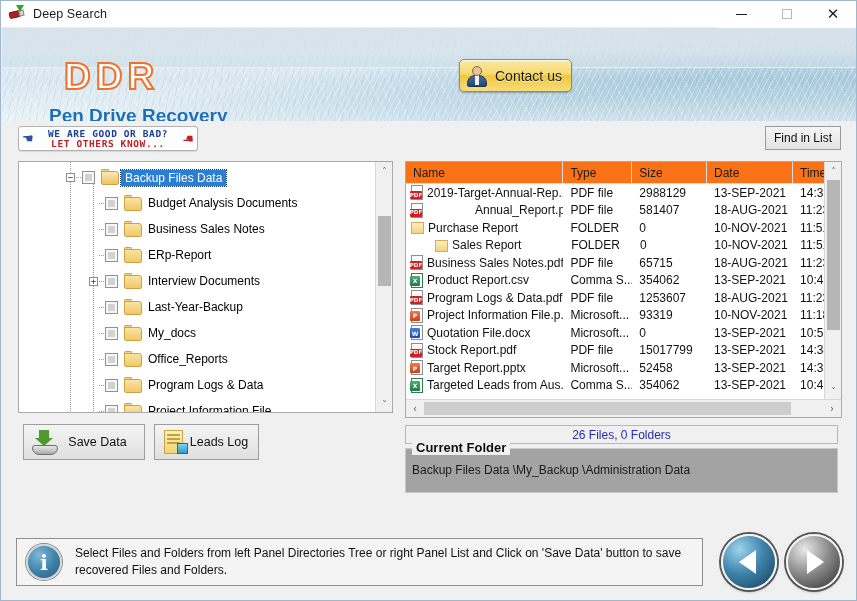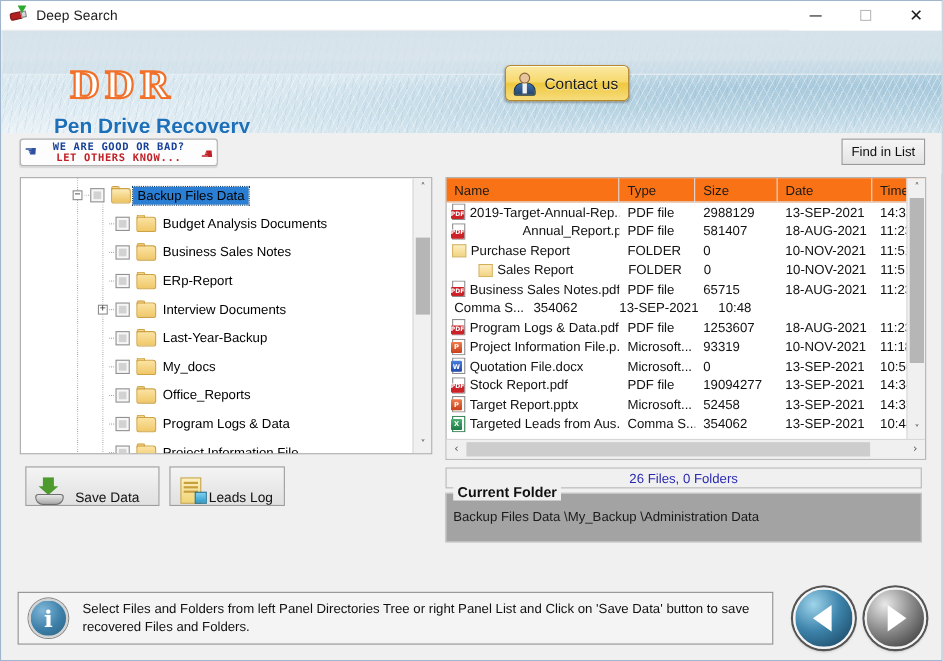--- a/index.html
+++ b/index.html
@@ -79,21 +79,21 @@
       repeating-linear-gradient(62deg, rgba(255,255,255,.18) 0 1px, rgba(255,255,255,0) 1px 9px),
       repeating-linear-gradient(100deg, rgba(120,160,185,.13) 0 1px, rgba(255,255,255,0) 1px 7px);
   }
   .banner .topsheen {
     position: absolute; left:0; top:0; width: 100%; height: 40px;
     background: linear-gradient(to bottom, rgba(214,226,234,.95), rgba(205,221,231,.6));
     border-bottom: 1px solid rgba(255,255,255,.45);
   }
   .ddr-logo {
     position: absolute; left: 62px; top: 28px;
-    font-family: Liberation Serif, serif;
+    font-family: Liberation Sans, sans-serif;
     font-size: 37px; font-weight: bold; letter-spacing: 5px;
     color: #ffffff;
     -webkit-text-stroke: 2px #f1712a;
     text-shadow: 0 1px 0 rgba(255,255,255,.8);
   }
   .subtitle {
     position: absolute; left: 47px; top: 77px;
     font-family: "Liberation Sans", sans-serif;
     font-size: 19px; font-weight: bold; color: #1d6fb8;
     text-shadow: 0 1px 1px rgba(255,255,255,.85);
@@ -203,21 +203,21 @@
   .folder .tab {
     position:absolute; left:0; top:-2px; width:8px; height:4px;
     background:#f6d58c; border:1px solid #cda243; border-bottom:none;
     border-radius: 2px 2px 0 0;
   }
   .folder.open .back {
     background: linear-gradient(to bottom,#fcebb8,#eec260);
   }
   .tlabel { position: absolute; white-space: nowrap; }
   .tlabel.sel {
-    background: #2a7fd4; color: #000000; padding: 1px 4px;
+    background: #2a7fd4; color: #ffffff; padding: 1px 4px;
     outline: 1px dotted #0b3a66;
   }
   .dotline-v {
     position: absolute; width: 1px;
     background-image: linear-gradient(to bottom,#9a9a9a 1px, transparent 1px);
     background-size: 1px 2px;
   }
   .dotline-h {
     position: absolute; height: 1px;
     background-image: linear-gradient(to right,#9a9a9a 1px, transparent 1px);
@@ -308,21 +308,21 @@
     color:#5a5a5a; font-size:10px; font-family:"DejaVu Sans", sans-serif; cursor:pointer;
   }
   .hs-track { flex: 1; position: relative; }
   .hs-thumb { position:absolute; left:0; top:2px; height:13px; width: 92%; background:#cdcdcd; cursor:pointer;}
 
   
   .act-btn {
     position: absolute; height: 36px;
     background: linear-gradient(to bottom,#f4f4f4,#e0e0e0);
     border: 1px solid #9d9d9d;
-    display: flex; align-items: flex-end; cursor: pointer;
+    display: flex; align-items: center; cursor: pointer;
   }
   .act-btn .lab { flex: 1; text-align: center; font-size: 12.5px; color: #111; padding-right:8px;}
   #save-data-btn { left: 22px; top: 423px; width: 122px; }
   #save-log-btn  { left: 153px; top: 423px; width: 105px; }
   .ic-save {
     width: 28px; height: 26px; margin-left: 7px; position: relative; flex:0 0 auto;
   }
   .ic-save .arr {
     position:absolute; left:8px; top:1px; width:10px; height:9px; background:#4f9a2e;
   }
@@ -607,20 +607,27 @@
               <div class="tagbox">PDF</div>
             </span>
             <span>Business Sales Notes.pdf</span>
           </div>
           <div class="c" style="width: 72px;">PDF file</div>
           <div class="c" style="width: 78px;">65715</div>
           <div class="c" style="width: 90px;">18-AUG-2021</div>
           <div class="c" style="width: 50px;">11:23</div>
         </div>
         <div class="lrow">
+          <div class="c cname" style="width: 165px;">
+            <span class="ficon xls">
+              <div class="sheet"></div>
+              <div class="tagbox">X</div>
+            </span>
+            <span>Product Report.csv</span>
+          </div>
           <div class="c" style="width: 72px;">Comma S...</div>
           <div class="c" style="width: 78px;">354062</div>
           <div class="c" style="width: 90px;">13-SEP-2021</div>
           <div class="c" style="width: 50px;">10:48</div>
         </div>
         <div class="lrow">
           <div class="c cname" style="width: 165px;">
             <span class="ficon pdf">
               <div class="sheet"></div>
               <div class="tagbox">PDF</div>
@@ -660,21 +667,21 @@
         </div>
         <div class="lrow">
           <div class="c cname" style="width: 165px;">
             <span class="ficon pdf">
               <div class="sheet"></div>
               <div class="tagbox">PDF</div>
             </span>
             <span>Stock Report.pdf</span>
           </div>
           <div class="c" style="width: 72px;">PDF file</div>
-          <div class="c" style="width: 78px;">19094277</div>
+          <div class="c" style="width: 78px;">15017799</div>
           <div class="c" style="width: 90px;">13-SEP-2021</div>
           <div class="c" style="width: 50px;">14:34</div>
         </div>
         <div class="lrow">
           <div class="c cname" style="width: 165px;">
             <span class="ficon ppt">
               <div class="sheet"></div>
               <div class="tagbox">P</div>
             </span>
             <span>Target Report.pptx</span>

